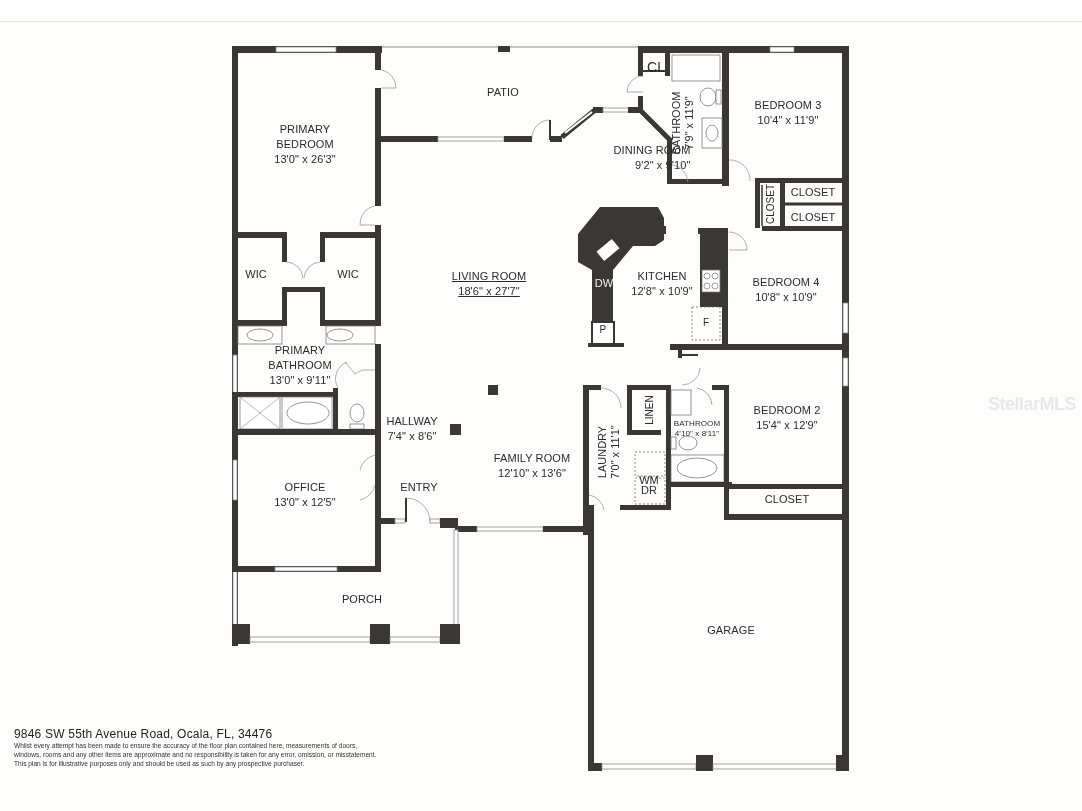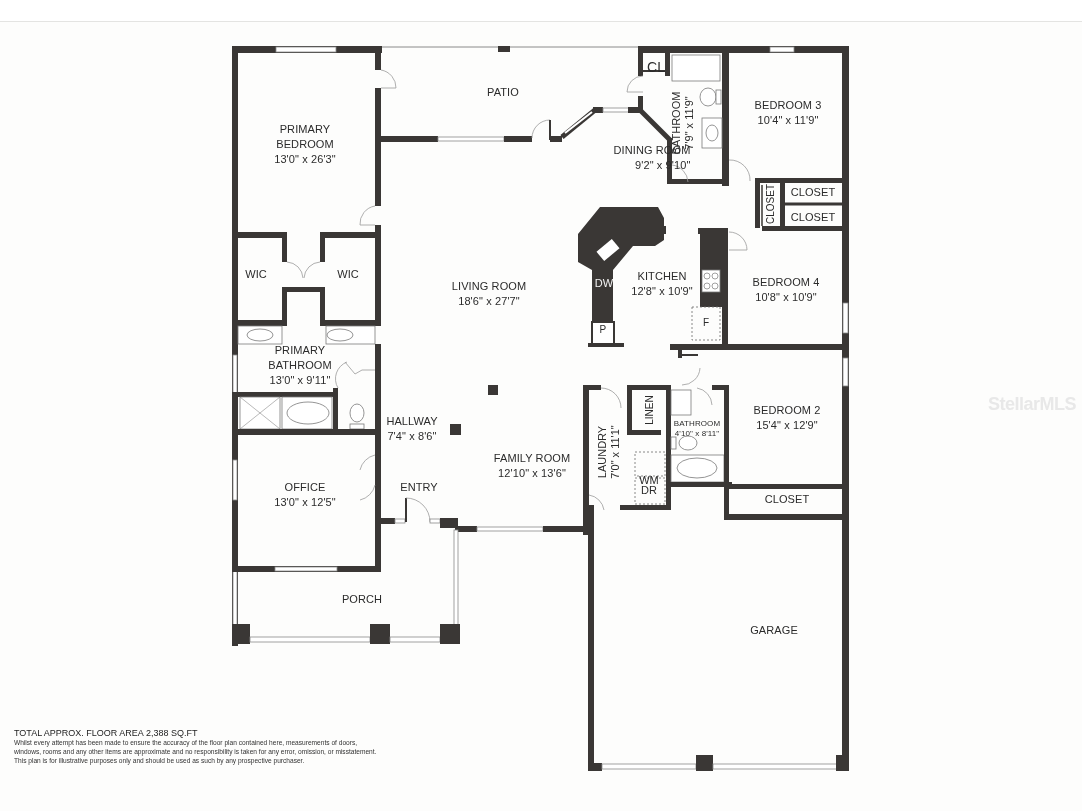--- a/index.html
+++ b/index.html
@@ -239,21 +239,21 @@
     <span class="n">CLOSET</span>
   </div>
 
 <div class="lbl" style="left:256px;top:267px;">
     <span class="n">WIC</span>
   </div>
 <div class="lbl" style="left:348px;top:267px;">
     <span class="n">WIC</span>
   </div>
 
-<div class="lbl" style="left:489px;top:279px;">
+<div class="lbl" style="left:489px;top:269px;text-decoration:underline;">
   <span class="n">LIVING ROOM</span>
   <span class="n">18'6" x 27'7"</span>
 </div>
 
 <div class="lbl" style="left:662px;top:269px;">
   <span class="n">KITCHEN</span>
   <span class="n">12'8" x 10'9"</span>
 </div>
 <div class="lbl onblack" style="left:604px;top:276px;">
     <span class="n">DW</span>
@@ -317,24 +317,24 @@
   <span class="n">OFFICE</span>
   <span class="n">13'0" x 12'5"</span>
 </div>
 
 <div class="lbl" style="left:419px;top:480px;">
     <span class="n">ENTRY</span>
   </div>
 <div class="lbl" style="left:362px;top:592px;">
     <span class="n">PORCH</span>
   </div>
-<div class="lbl" style="left:774px;top:623px;">
+<div class="lbl" style="left:731px;top:623px;">
     <span class="n">GARAGE</span>
   </div>
 
 <div class="wm">StellarMLS</div>
 
 <div class="footer">
-  <div class="area">TOTAL APPROX. FLOOR AREA 2,388 SQ.FT</div>
+  <div class="addr">9846 SW 55th Avenue Road, Ocala, FL, 34476</div>
   <div class="disc">Whilst every attempt has been made to ensure the accuracy of the floor plan contained here, measurements of doors,</div>
   <div class="disc">windows, rooms and any other items are approximate and no responsibility is taken for any error, omission, or misstatement.</div>
   <div class="disc">This plan is for illustrative purposes only and should be used as such by any prospective purchaser.</div>
 </div>
 
 </body></html>

